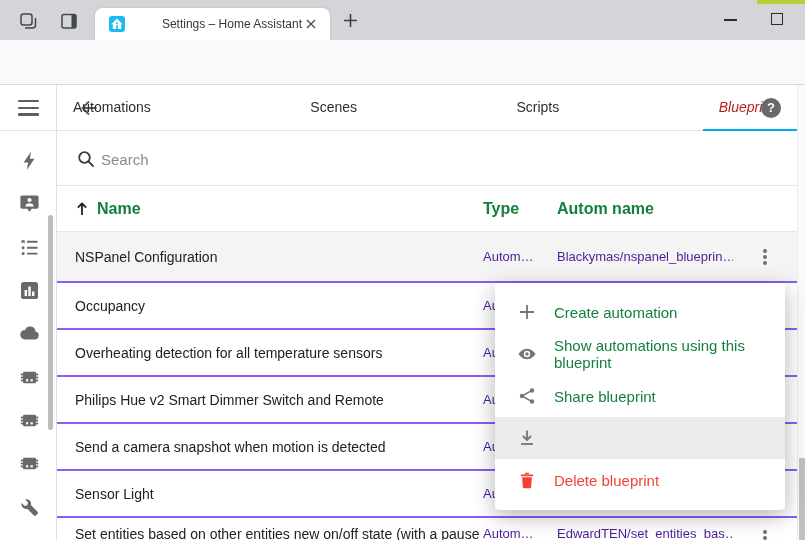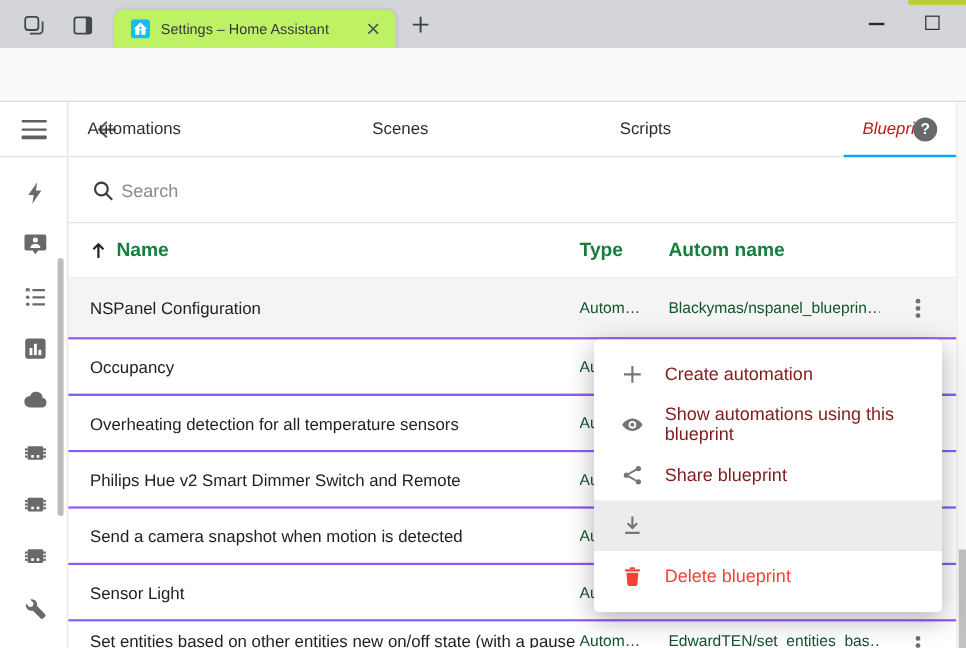--- a/index.html
+++ b/index.html
@@ -5,23 +5,23 @@
   * { margin:0; padding:0; box-sizing:border-box; }
   html,body { width:805px; height:540px; overflow:hidden; }
   body { font-family:"Liberation Sans", sans-serif; background:#d3d5d9; }
   .screen { position:relative; width:805px; height:540px; overflow:hidden; background:#fff; }
 
   
   .tabstrip { position:absolute; left:0; top:0; width:805px; height:40px; background:#d3d5d9; }
   .ts-icon { position:absolute; top:11px; width:20px; height:20px; color:#43474d; cursor:pointer; }
   .ts-icon svg { width:100%; height:100%; stroke:#43474d; fill:none; stroke-width:1.5; }
   .green-sliver { position:absolute; left:757px; top:0; width:48px; height:4px; background:#b9ce36; }
-  .tab { position:absolute; left:95px; top:8px; width:235px; height:32px; background:#bef264;
+  .tab { position:absolute; left:95px; top:8px; width:235px; height:32px; background:#ffffff;
          border-radius:8px 8px 0 0; display:flex; align-items:center; padding:0 10px 0 14px;
-         box-shadow:0 0 3px rgba(0,0,0,.12); }
+         box-shadow:0 0 3px rgba(0,0,0,.12);text-align:right; }
   .tab-favicon { width:16px; height:16px; flex:0 0 16px; }
   .tab-title { flex:1; margin-left:9px; font-size:12px; color:#33373c; white-space:nowrap; overflow:hidden; }
   .tab-close { width:18px; height:18px; display:flex; align-items:center; justify-content:center; cursor:pointer; }
   .tab-close svg { width:10px; height:10px; stroke:#4c5057; stroke-width:1.4; }
   .newtab { position:absolute; left:342px; top:12px; width:17px; height:17px; cursor:pointer; }
   .newtab svg { width:100%; height:100%; stroke:#3c4044; stroke-width:1.6; }
   .win-min { position:absolute; left:724px; top:19px; width:13px; height:1.6px; background:#2c2c2c; cursor:pointer; }
   .win-max { position:absolute; left:771px; top:13px; width:12px; height:12px; border:1.4px solid #2c2c2c; cursor:pointer; }
 
   
@@ -77,35 +77,35 @@
            padding-left:18px; border-bottom:1px solid #e6e6e6; font-size:16px; font-weight:bold; color:#15803d; }
   .th-name { display:flex; align-items:center; gap:8px; cursor:pointer; }
   .sort-arrow { width:14px; height:14px; }
   .sort-arrow svg { width:100%; height:100%; stroke:#212121; fill:none; stroke-width:1.8; }
 
   .trow { display:grid; grid-template-columns:408px 74px 176px 1fr; align-items:center; height:47px;
           padding-left:18px; border-bottom:2px solid #8b5cf6; cursor:pointer; background:#fff; }
   .trow.selected { background:#f4f4f4; height:51px; }
   .trow.clipped { align-items:start; padding-top:8px; }
   .cell-name { font-size:14px; color:#212121; white-space:nowrap; overflow:hidden; }
-  .cell-type, .cell-file { font-size:13px; color:#14532d; white-space:nowrap; overflow:hidden; }
+  .cell-type, .cell-file { font-size:13px; color:#4c1d95; white-space:nowrap; overflow:hidden; }
   .kebab { justify-self:center; width:24px; height:24px; display:flex; align-items:center; justify-content:center; cursor:pointer; }
   .kebab i { width:4px; height:4px; border-radius:50%; background:#6f6f6f; box-shadow:0 -6px 0 #6f6f6f, 0 6px 0 #6f6f6f; }
 
   .ha-scrolltrack { position:absolute; left:797px; top:0; width:8px; height:455px; background:#fafafa; border-left:1px solid #ececec; }
   .ha-scrollthumb { position:absolute; left:1px; top:373px; width:6px; height:82px; background:#c1c1c1; cursor:pointer; }
 
   
   .ctx-menu { position:absolute; left:495px; top:198px; width:290px; height:227px; background:#fff;
               border-radius:4px; box-shadow:0 6px 22px rgba(0,0,0,.3); padding:8px 0; z-index:5; }
   .ctx-item { height:42px; display:flex; align-items:center; padding-left:22px; gap:17px; cursor:pointer; }
   .ctx-item.highlighted { background:#ececec; }
   .ctx-item .mi { width:20px; height:20px; flex:0 0 20px; }
   .ctx-item .mi svg { width:100%; height:100%; }
-  .ctx-label { font-size:15px; color:#7f1d1d; }
+  .ctx-label { font-size:15px; color:#15803d; }
   .ctx-item.danger .ctx-label { color:#f44336; }
 </style>
 </head>
 <body>
 
 <div class="screen">
 
   <div class="tabstrip">
     <div class="ts-icon" style="left:18px">
       <svg viewBox="0 0 20 20">

